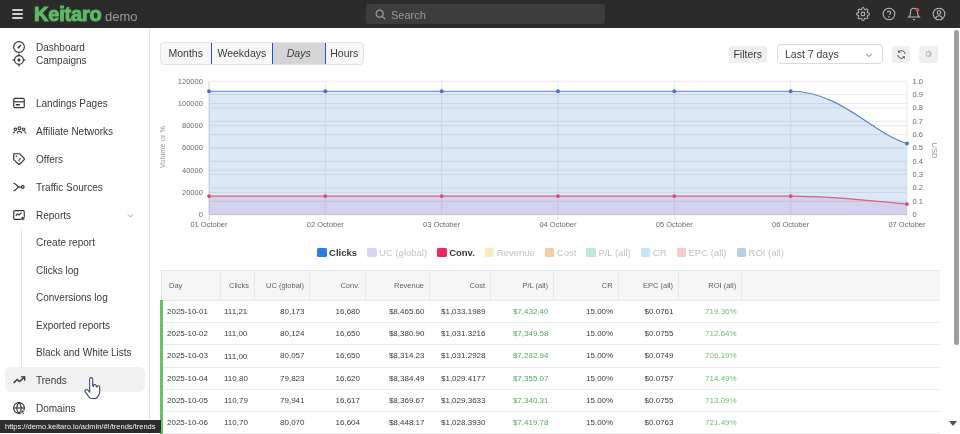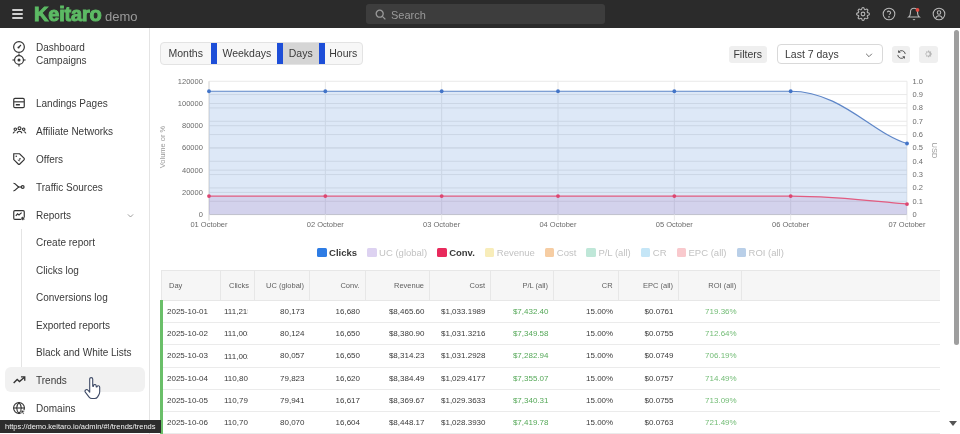--- a/index.html
+++ b/index.html
@@ -16,26 +16,26 @@
 .sidebar{position:absolute;left:0;top:28px;width:150px;height:406px;background:#fff;border-right:1px solid #e4e4e4;}
 .mi{position:absolute;left:5px;width:140px;height:28px;}
 .mi .ic{position:absolute;left:7px;top:7px;width:14px;height:14px;}
 .mi .tx{position:absolute;left:31px;top:50%;transform:translateY(-50%);font-size:10px;color:#3a3a3a;}
 .mi.sub .tx{left:31px;}
 .mi.hover{background:#f1f1f1;border-radius:6px;padding-left:48px;}
 .guideline{position:absolute;left:21px;top:201px;width:1px;height:138px;background:#e4e4e4;}
 .chev{position:absolute;right:10px;top:10px;}
 .content{position:absolute;left:151px;top:28px;width:809px;height:406px;background:#fff;}
 .tabs{position:absolute;left:8.5px;top:14px;height:22.5px;background:#f7f7f7;border:1px solid #e3e3e3;border-radius:4px;display:flex;overflow:hidden;}
-.tab{padding:0 6.6px;font-size:10.5px;color:#3a3a3a;display:flex;align-items:center;border-right:6px solid #1d4ed8;}
+.tab{padding:0 6.6px;font-size:10.5px;color:#3a3a3a;display:flex;align-items:center;border-right:1px solid #1d4ed8;}
 .tab:last-child{border-right:none;}
 .tab.sel{background:#d5d5d5;}
 .tab:first-child{padding:0 8px;}
 .tab:nth-child(2){padding:0 5.5px;}
-.tab:nth-child(3){padding:0 6px;}
+.tab:nth-child(3){padding:0 14px;font-style:italic;}
 .tab:last-child{padding:0 4.5px;}
 .filters{position:absolute;left:578px;top:17.5px;width:37.5px;height:17.5px;background:#efefef;border-radius:3px;font-size:10.5px;color:#3a3a3a;display:flex;align-items:center;justify-content:center;}
 .select{position:absolute;left:626px;top:16px;width:105.5px;height:20px;background:#fff;border:1px solid #d9d9d9;border-radius:4px;font-size:10.5px;color:#3a3a3a;line-height:18px;padding-left:7px;}
 .btn{position:absolute;top:17.5px;height:17.5px;background:#efefef;border-radius:3px;display:flex;align-items:center;justify-content:center;}
 .legend{position:absolute;left:0px;top:219px;width:809px;display:flex;justify-content:center;align-items:center;font-size:9.5px;}
 .legend .sq{width:9.5px;height:9.5px;border-radius:1.5px;margin-right:2.5px;flex:none;}
 .legend .it{display:flex;align-items:center;margin-right:10px;}
 .legend .on{color:#3a3a3a;font-weight:bold;}
 .legend .off{color:#c2c2c2;}
 table{position:absolute;left:9px;top:242px;width:780px;border-collapse:collapse;table-layout:fixed;}

